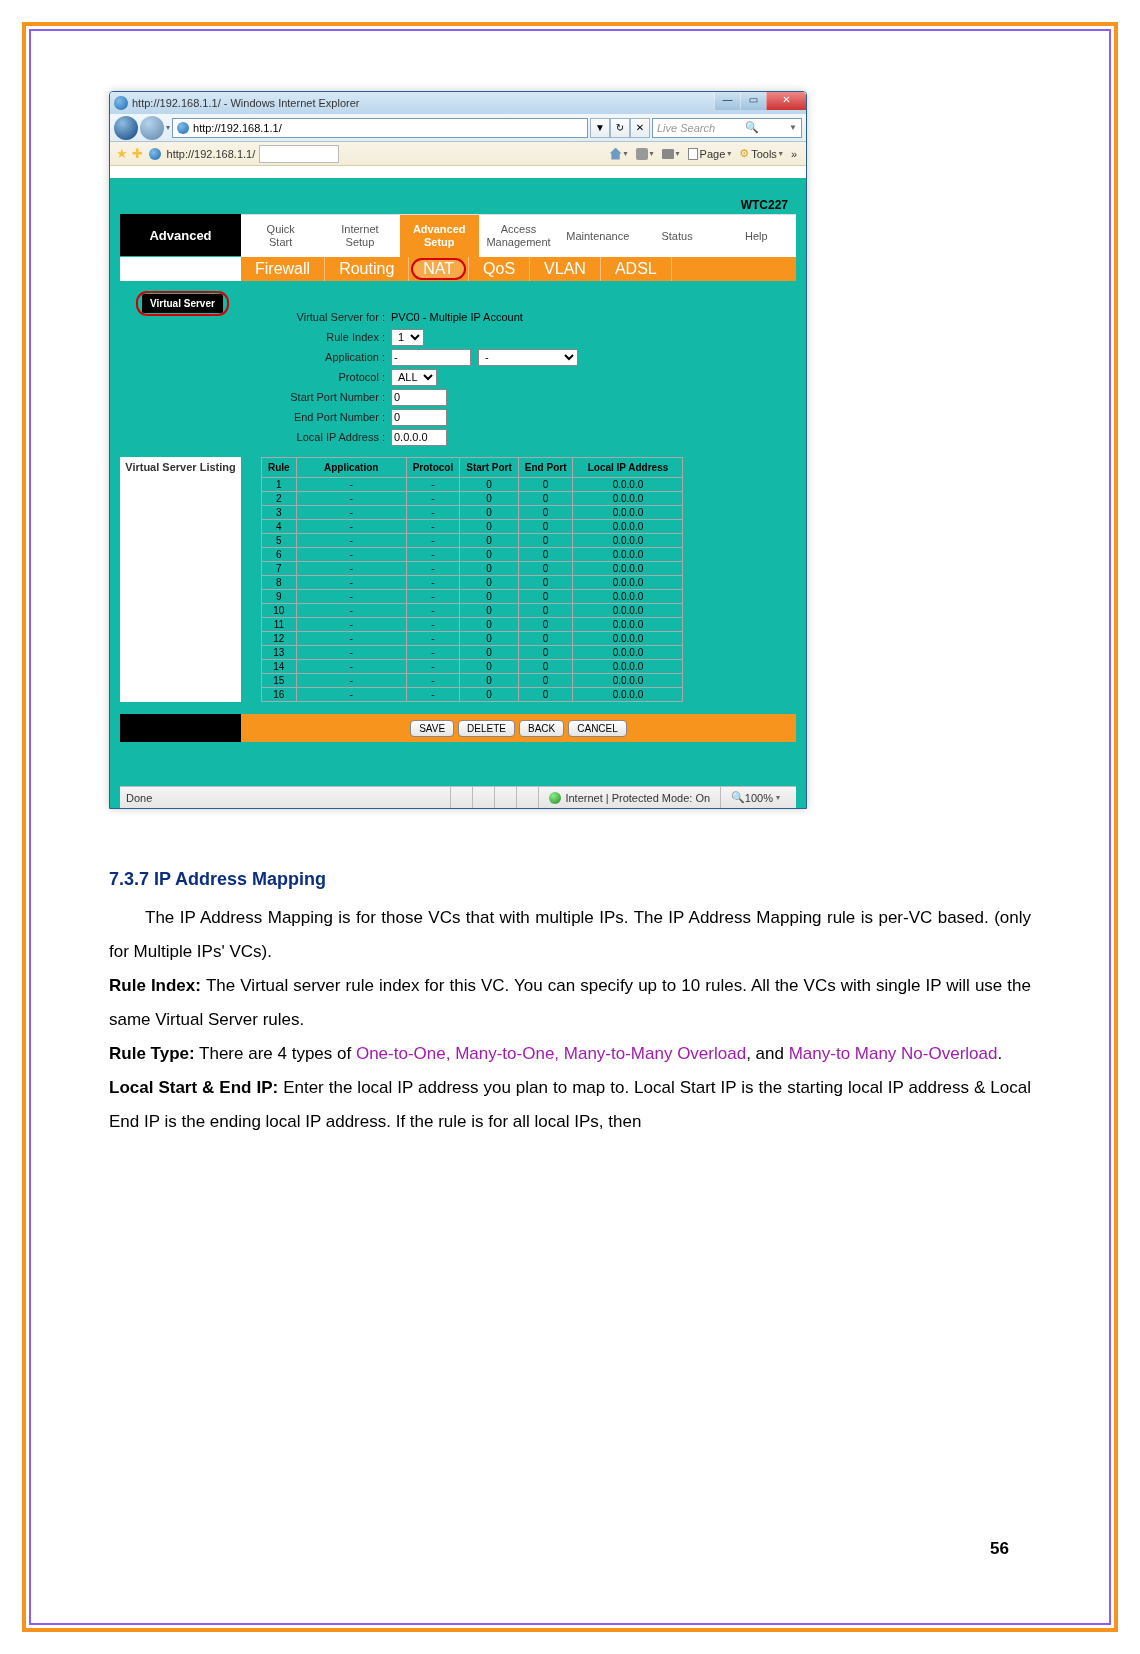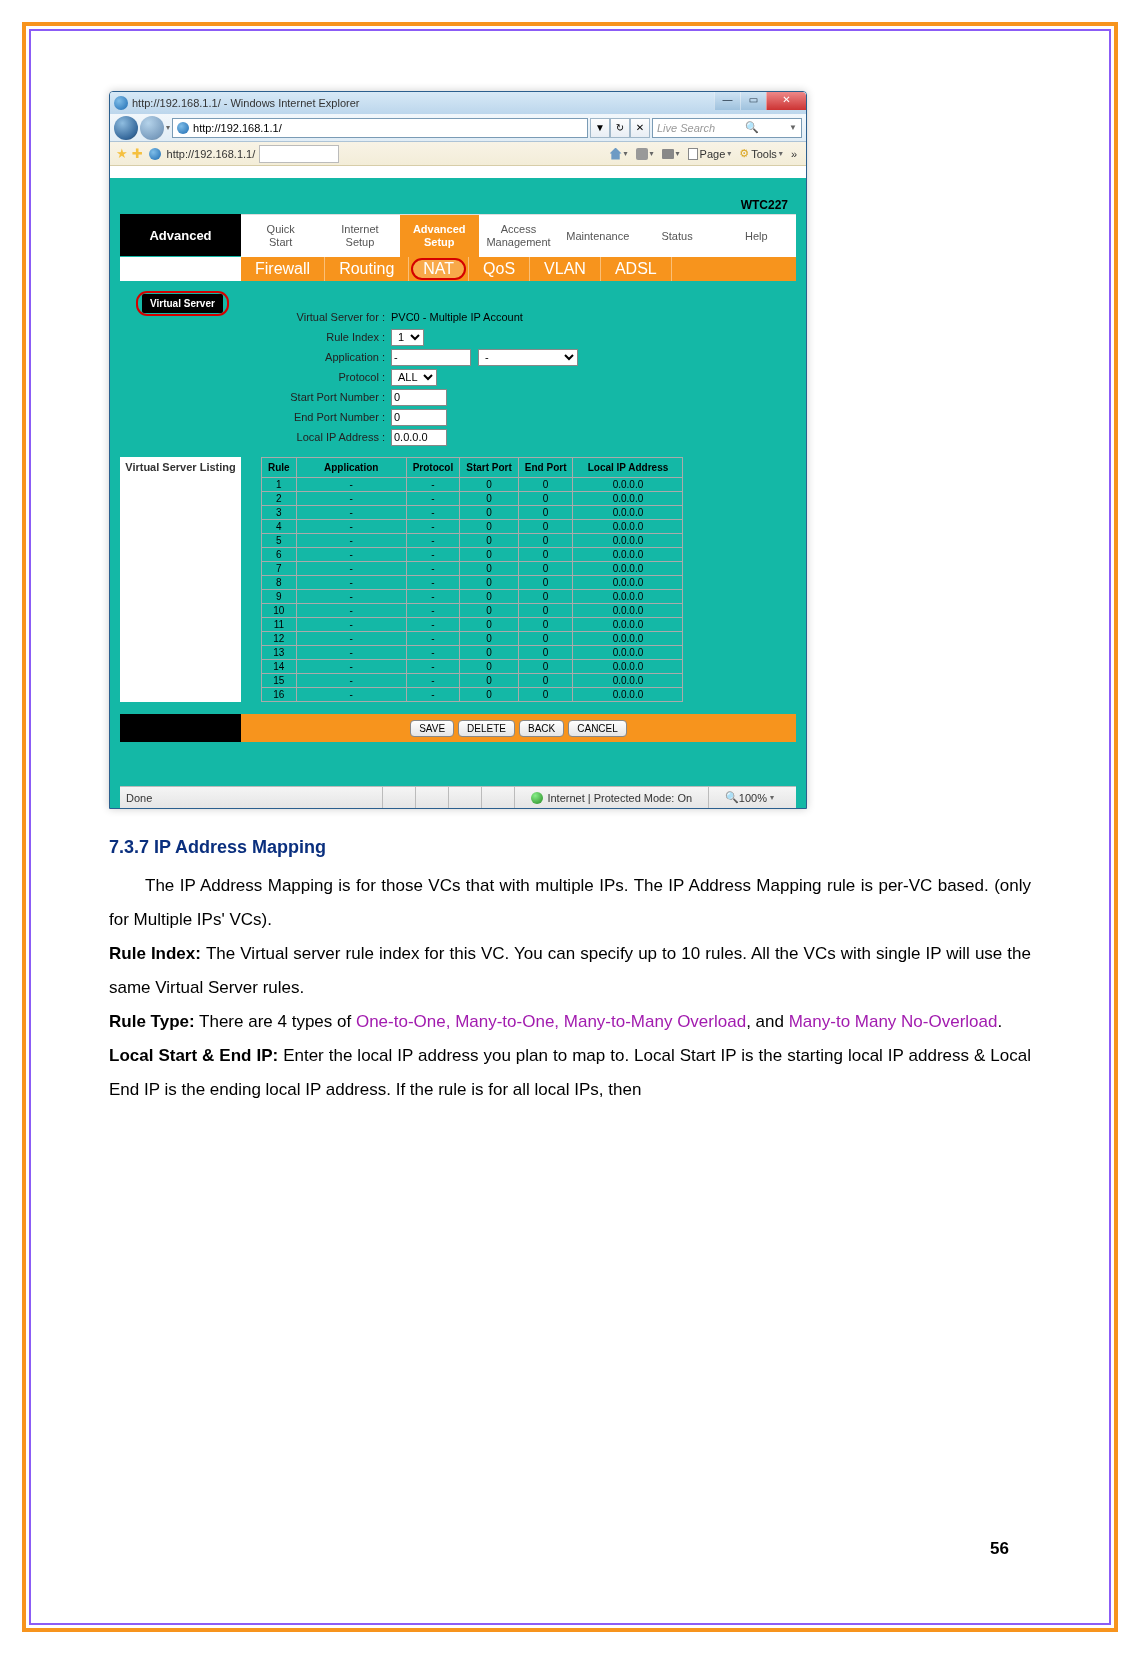--- a/index.html
+++ b/index.html
@@ -200,29 +200,29 @@
     font-size: 10px; padding: 2px 8px; background: linear-gradient(#fff,#e5e5e5);
     border: 1px solid #888; border-radius: 4px;
   }
 
   .status-bar {
     height: 22px; background: linear-gradient(#f5f5f5,#e5e5e5); border-top: 1px solid #bbb;
     display:flex; align-items:center; font-size:11px; color:#333; padding: 0 6px;
     justify-content: space-between; margin-top: 44px;
   }
   .status-seg {
-    border-left:1px solid #bbb; height:100%; display:flex; align-items:center; padding:0 16px;
+    border-left:1px solid #bbb; height:100%; display:flex; align-items:center; padding:0 10px;
   }
   .seg-empty { width: 22px; }
   .globe { width:12px;height:12px;border-radius:50%;background:radial-gradient(circle at 35% 30%, #8e8, #258a25);}
   .zoom-ic { color:#3a77b5; font-size:11px;}
 
   
   .doc-text {
-    margin-top: 20px;
+    margin-top: 52px;
     font-size: 17px;
     color: #000;
     line-height: 2.0;
   }
   .doc-heading {
     color: #0a2f7e;
     font-weight: bold;
     font-size: 18px;
     margin-bottom: 4px;
   }

